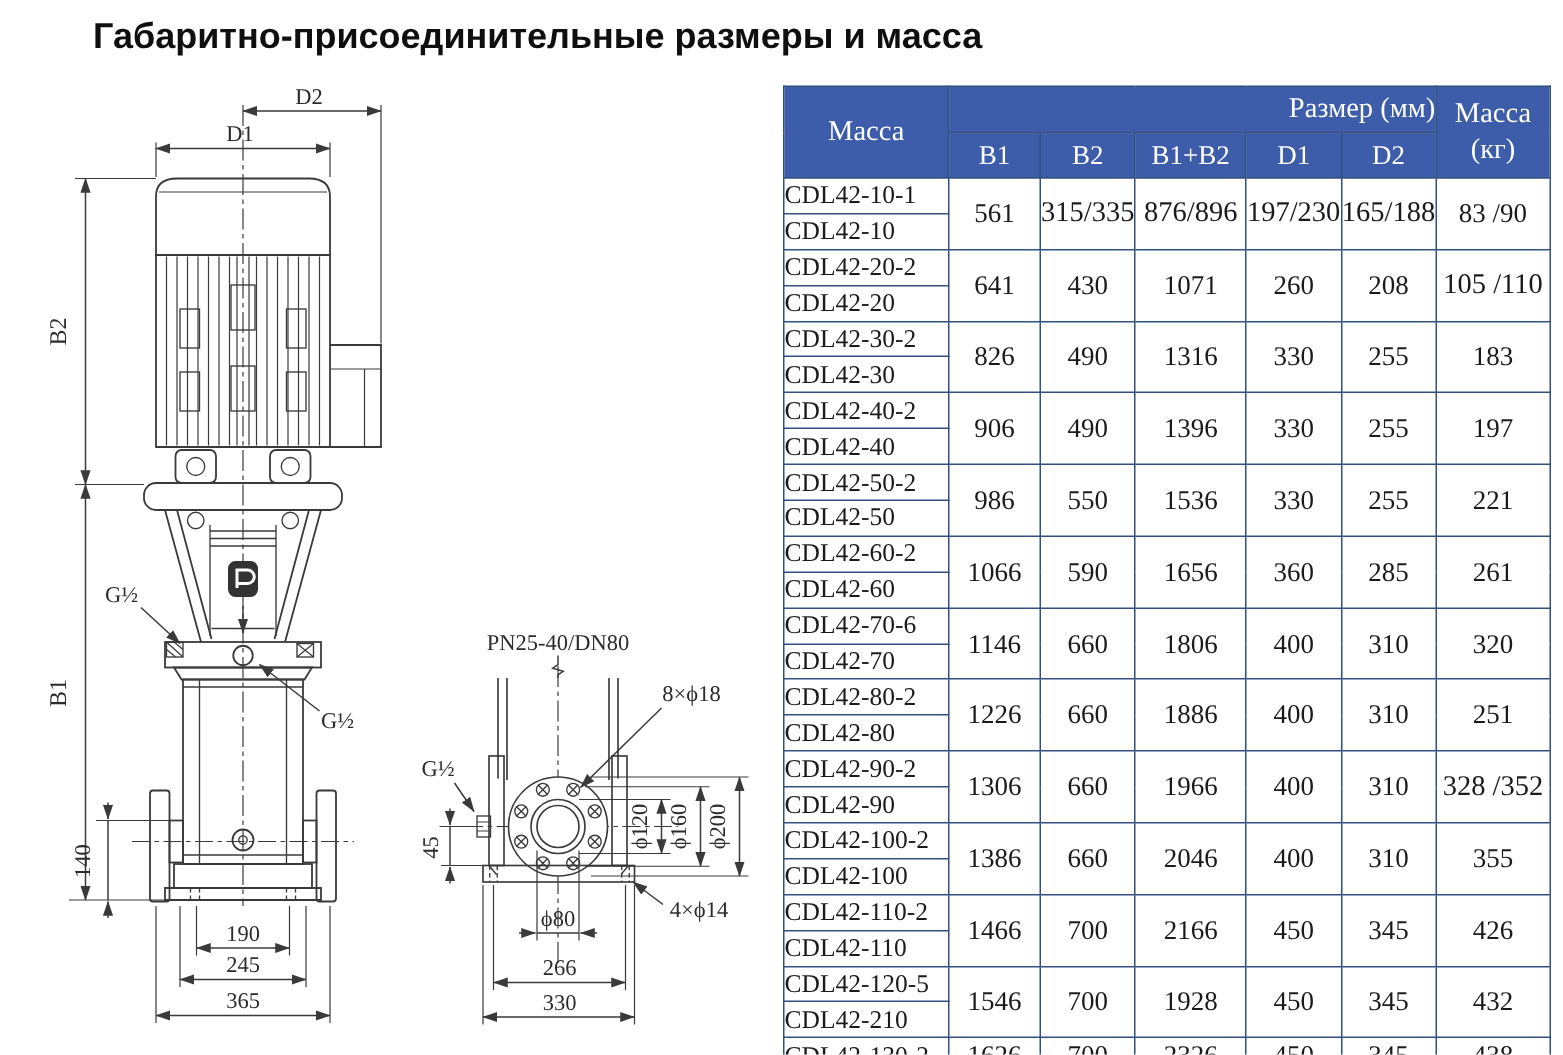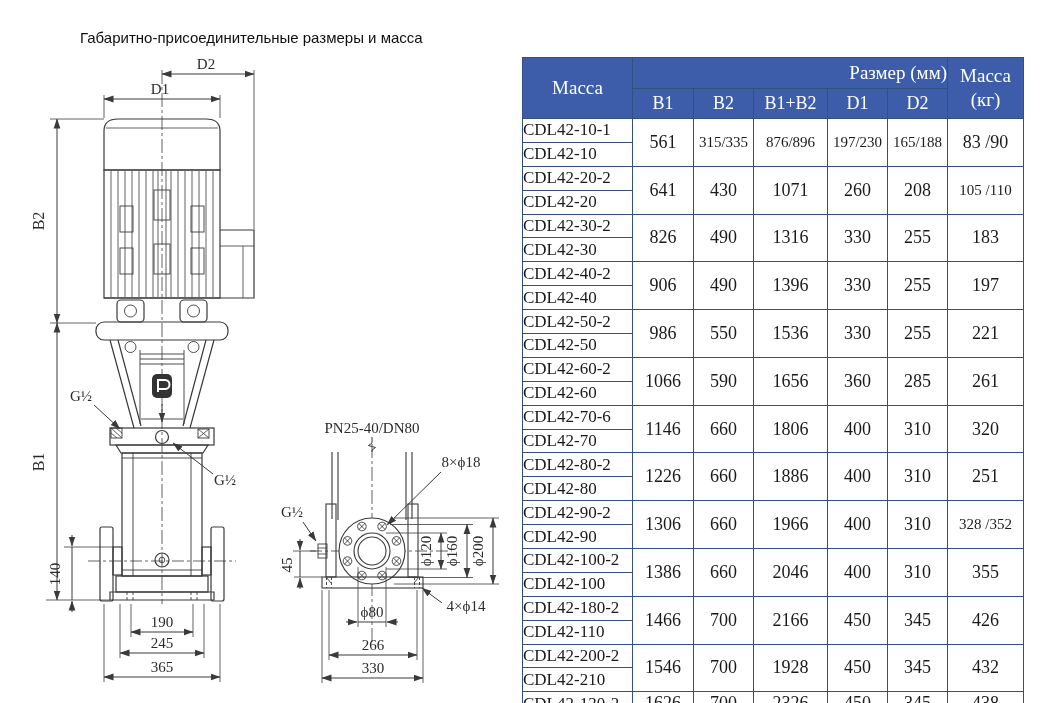--- a/index.html
+++ b/index.html
@@ -1,23 +1,23 @@
 <!DOCTYPE html>
 <html><head>
 <meta charset="utf-8">
 <style>
   html,body{margin:0;padding:0;}
   body{
     width:1042px;height:703px;position:relative;background:#ffffff;
     font-family:"Liberation Serif", serif;overflow:hidden;
   }
   .title{
-    position:absolute;left:62px;top:11px;margin:18px;
-    font-family:"Liberation Sans", sans-serif;font-weight:normal;
-    font-size:15px;color:#0f0f0f;white-space:nowrap;
+    position:absolute;left:62px;top:11px;margin:0;
+    font-family:"Liberation Sans", sans-serif;font-weight:bold;
+    font-size:24px;color:#0f0f0f;white-space:nowrap;
   }
   .drawing{position:absolute;left:0;top:0;}
   .dim{font-family:"Liberation Serif", serif;font-size:15px;fill:#2b2b2b;}
   .dim-big{font-size:16px;}
   
   .dim-table{
     position:absolute;left:522px;top:57px;border-collapse:collapse;table-layout:fixed;
     font-family:"Liberation Serif", serif;
   }
   .dim-table th,.dim-table td{border:1.4px solid #31507d;padding:0;}
@@ -27,21 +27,21 @@
   .th-size{height:30px;text-align:right;}
   .th-col{font-size:18px;height:29px;font-weight:normal;}
   .mass-wrap{line-height:1.25;display:block;}
   .model-cell{
     text-align:left;padding-left:6px;font-size:17px;color:#1a1a1a;
     height:22.9px;white-space:nowrap;
   }
   .model-cell.thin-bottom{border-bottom-width:0.8px;}
   .model-cell.thin-top{border-top-width:0.8px;margin-top:12px;}
   .value-cell{text-align:center;font-size:18px;color:#1a1a1a;}
-  .value-cell.narrow{font-size:15px;}
+  .value-cell.narrow{font-size:19px;}
 </style>
 </head>
 <body>
 
 <h1 class="title">Габаритно-присоединительные размеры и масса</h1>
 
 <svg class="drawing" width="530" height="703" viewBox="0 0 530 703">
   <defs>
     <marker id="ar" viewBox="0 0 10 10" refX="9.5" refY="5" markerWidth="10" markerHeight="10" orient="auto-start-reverse">
       <path d="M0 1.6 L10 5 L0 8.4 Z" fill="#3a3a3a"></path>
@@ -367,33 +367,33 @@
         <td rowspan="2" class="value-cell">660</td>
         <td rowspan="2" class="value-cell">2046</td>
         <td rowspan="2" class="value-cell">400</td>
         <td rowspan="2" class="value-cell">310</td>
         <td rowspan="2" class="value-cell">355</td>
       </tr>
       <tr>
         <td class="model-cell thin-top">CDL42-100</td>
       </tr>
       <tr>
-        <td class="model-cell thin-bottom">CDL42-180-2</td>
+        <td class="model-cell thin-bottom">CDL42-110-2</td>
         <td rowspan="2" class="value-cell">1466</td>
         <td rowspan="2" class="value-cell">700</td>
         <td rowspan="2" class="value-cell">2166</td>
         <td rowspan="2" class="value-cell">450</td>
         <td rowspan="2" class="value-cell">345</td>
         <td rowspan="2" class="value-cell">426</td>
       </tr>
       <tr>
         <td class="model-cell thin-top">CDL42-110</td>
       </tr>
       <tr>
-        <td class="model-cell thin-bottom">CDL42-200-2</td>
+        <td class="model-cell thin-bottom">CDL42-120-5</td>
         <td rowspan="2" class="value-cell">1546</td>
         <td rowspan="2" class="value-cell">700</td>
         <td rowspan="2" class="value-cell">1928</td>
         <td rowspan="2" class="value-cell">450</td>
         <td rowspan="2" class="value-cell">345</td>
         <td rowspan="2" class="value-cell">432</td>
       </tr>
       <tr>
         <td class="model-cell thin-top">CDL42-210</td>
       </tr>

